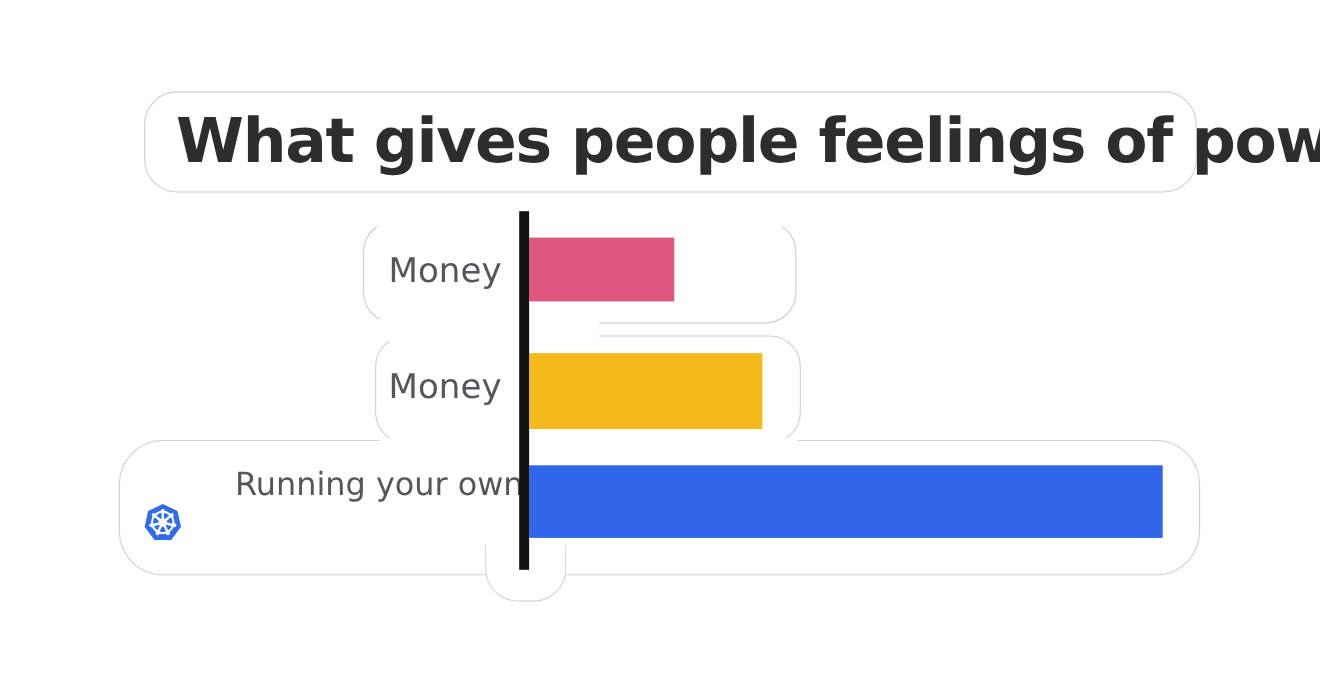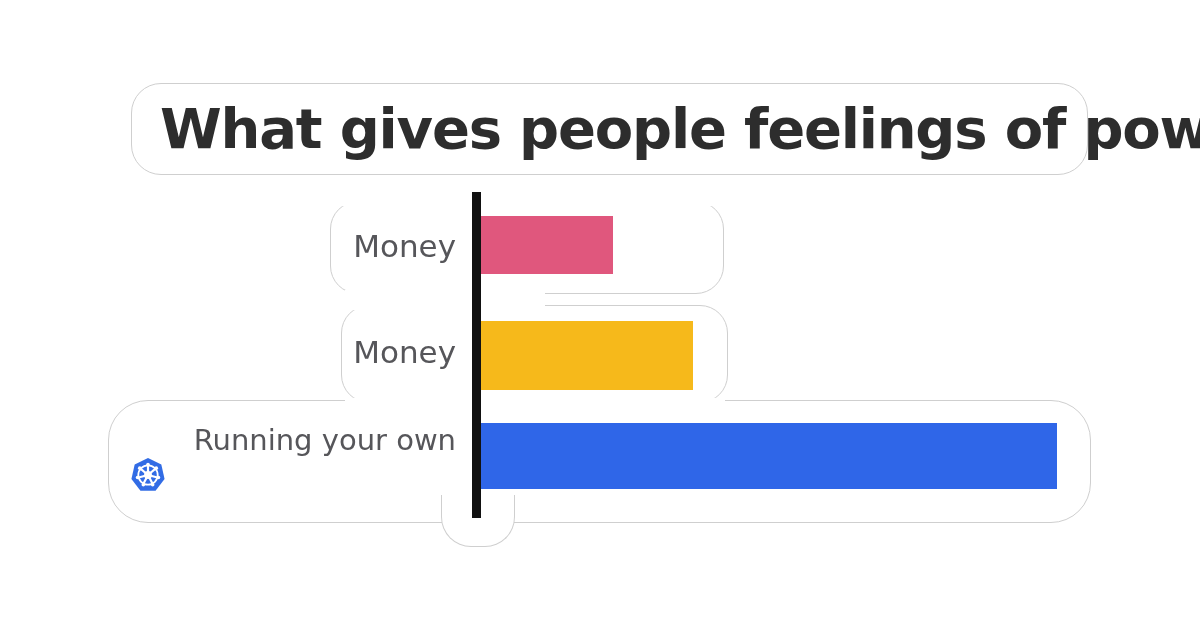--- a/index.html
+++ b/index.html
@@ -151,21 +151,21 @@
     font-size: 31px;
     line-height: 36px;
   }
   #label-status {
     right: 744px;
     top: 334px;
     font-size: 31px;
     line-height: 36px;
   }
   #label-k8s {
-    right: 744px;
+    right: 724px;
     top: 420px;
     font-size: 29px;
     line-height: 40px;
     text-align: right;
   }
   #label-k8s .ln { display: block; }
 
   
   #k8s-logo {
     position: absolute;

